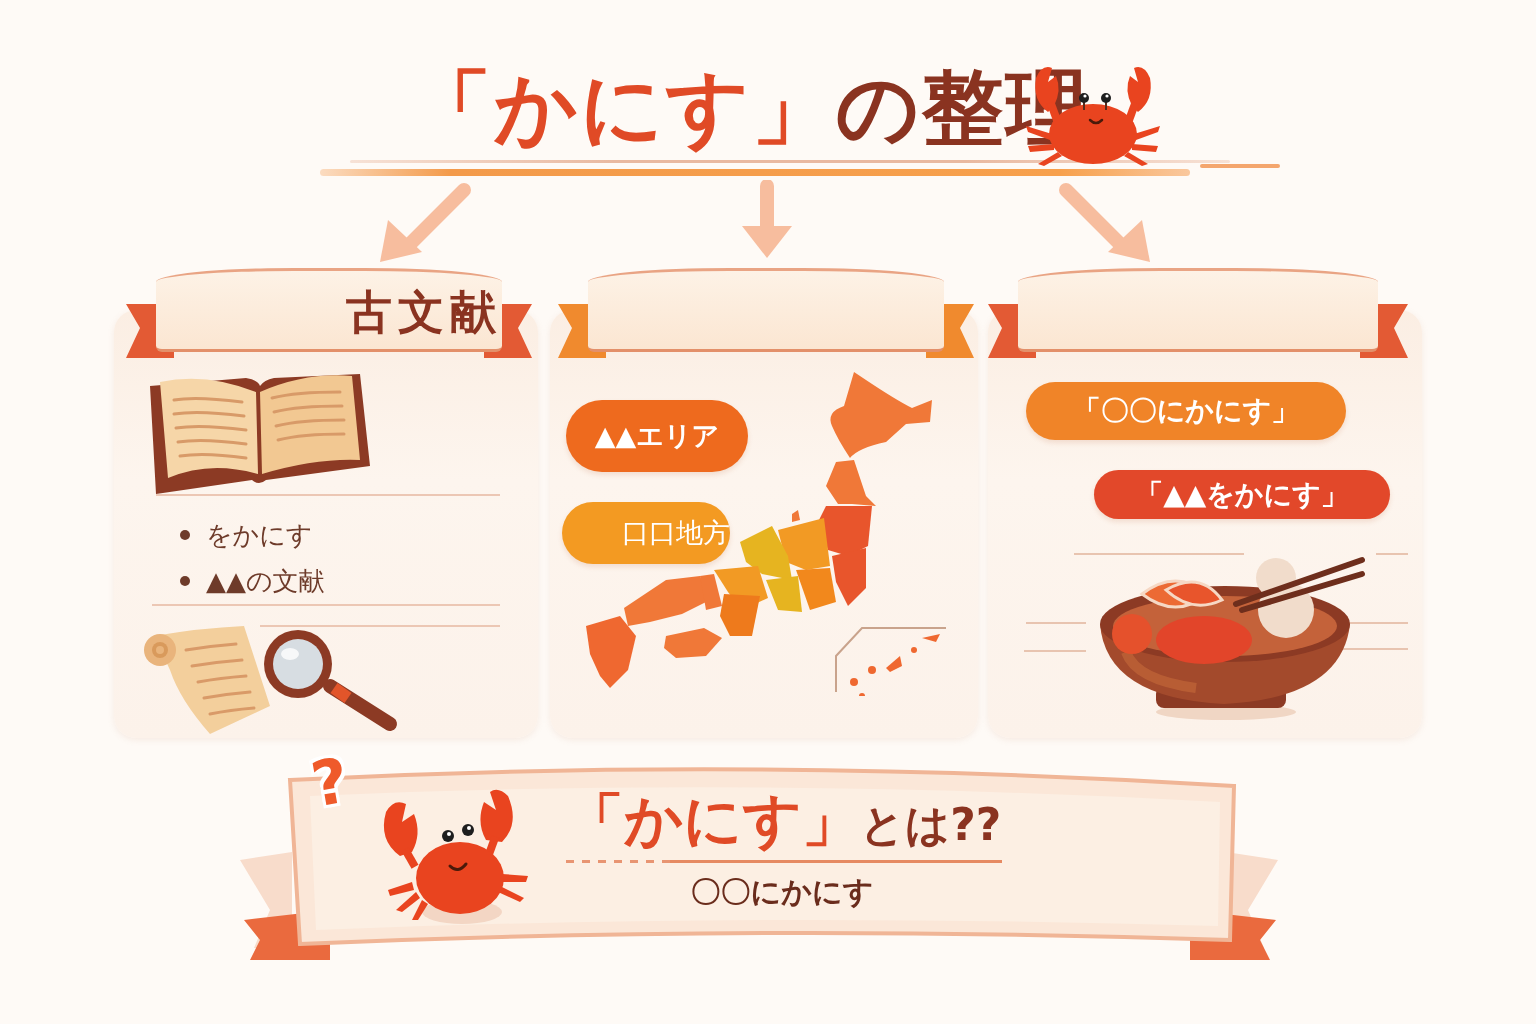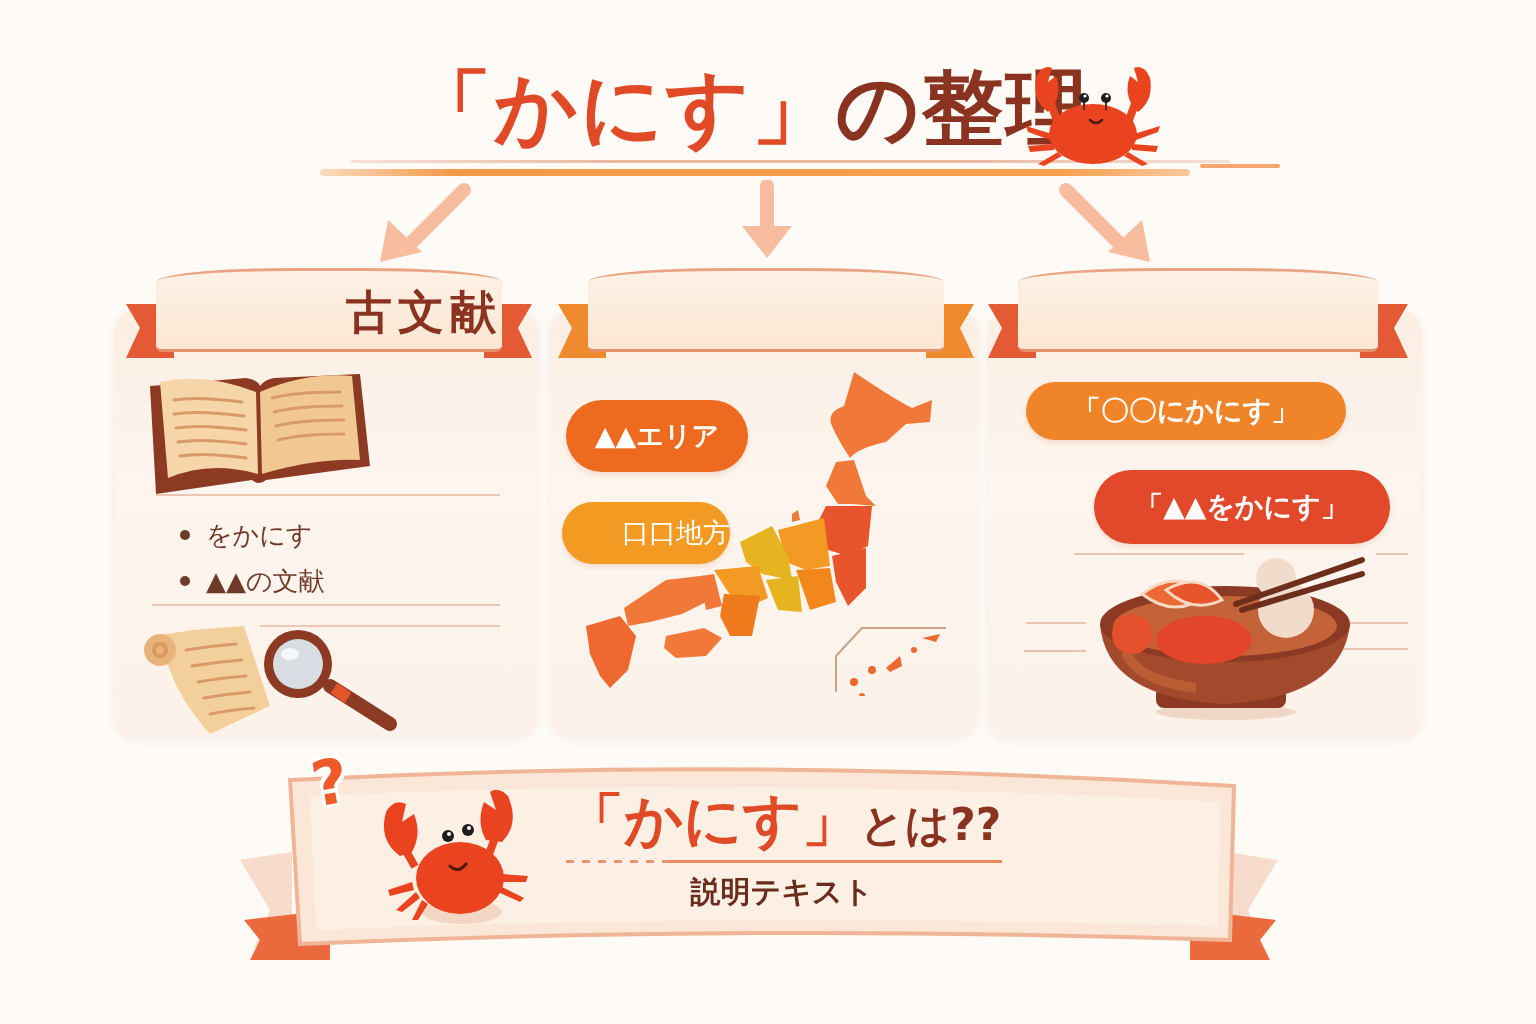--- a/index.html
+++ b/index.html
@@ -42,21 +42,21 @@
   .bullets { position: absolute; left: 180px; top: 512px; font-size: 26px; color: #6e3b2a; line-height: 46px; }
   .bullets li { list-style: none; display: flex; align-items: center; }
   .bullets .dot { width: 10px; height: 10px; border-radius: 50%; background: #6e3b2a; margin-right: 16px; }
 
   
   .bubble { position: absolute; border-radius: 40px; color: #fff; font-weight: bold; display: flex; align-items: center; justify-content: center; white-space: nowrap; box-shadow: 0 3px 5px rgba(180,90,40,0.15); }
   .bubble .tail { position: absolute; width: 0; height: 0; }
   .bub-area { left: 566px; top: 400px; width: 182px; height: 72px; background: #ee6a1e; font-size: 27px; }
   .bub-chiho { left: 562px; top: 502px; width: 168px; height: 62px; background: #f39a22; font-size: 27px; font-weight: normal; justify-content: flex-end; }
   .bub-ex1 { left: 1026px; top: 382px; width: 320px; height: 58px; background: #f08428; font-size: 28px; }
-  .bub-ex2 { left: 1094px; top: 470px; width: 296px; height: 74px; background: #e2482a; font-size: 28px; }
+  .bub-ex2 { left: 1094px; top: 470px; width: 296px; height: 49px; background: #e2482a; font-size: 28px; }
 
   
   .bottom { position: absolute; left: 240px; top: 760px; width: 1044px; height: 210px; }
   .bottom .title-b { position: absolute; left: 326px; top: 22px; font-size: 58px; font-weight: bold; white-space: nowrap; }
   .bottom .title-b .red { color: #e04a26; }
   .bottom .title-b .brown { color: #8a3320; font-size: 44px; }
   .bottom .dash { position: absolute; left: 326px; top: 100px; width: 436px; height: 3px; background: linear-gradient(90deg, #e89572 0 50%, transparent 50%) 0 0 / 16px 3px repeat-x; }
   .bottom .solid { position: absolute; left: 430px; top: 100px; width: 332px; height: 3px; background: #e68a62; }
   .bottom .desc { position: absolute; left: 0; right: 0; top: 112px; text-align: center; font-size: 30px; font-weight: bold; color: #6a2c1c; padding-left: 40px; }
   .qmark { position: absolute; left: 312px; top: 746px; font-size: 62px; font-weight: bold; color: #ef5a2a; transform: rotate(-10deg); text-shadow: 3px 3px 0 #fff, -3px -3px 0 #fff, 3px -3px 0 #fff, -3px 3px 0 #fff; }
@@ -315,14 +315,14 @@
     <circle cx="97" cy="42" r="2" fill="#fff"></circle>
   <path d="M78 80 Q86 88 94 78" stroke="#4a1a0a" stroke-width="3" fill="none" stroke-linecap="round"></path>
 </svg>
 
 <div class="bottom">
   <div class="title-b">
     <span class="red">「</span><span class="red">かにす</span><span class="red">」</span><span class="brown">とは??</span>
   </div>
   <div class="dash"></div>
   <div class="solid"></div>
-  <div class="desc">説明テキスト</div>
+  <div class="desc">〇〇にかにす</div>
 </div>
 
 </body></html>

